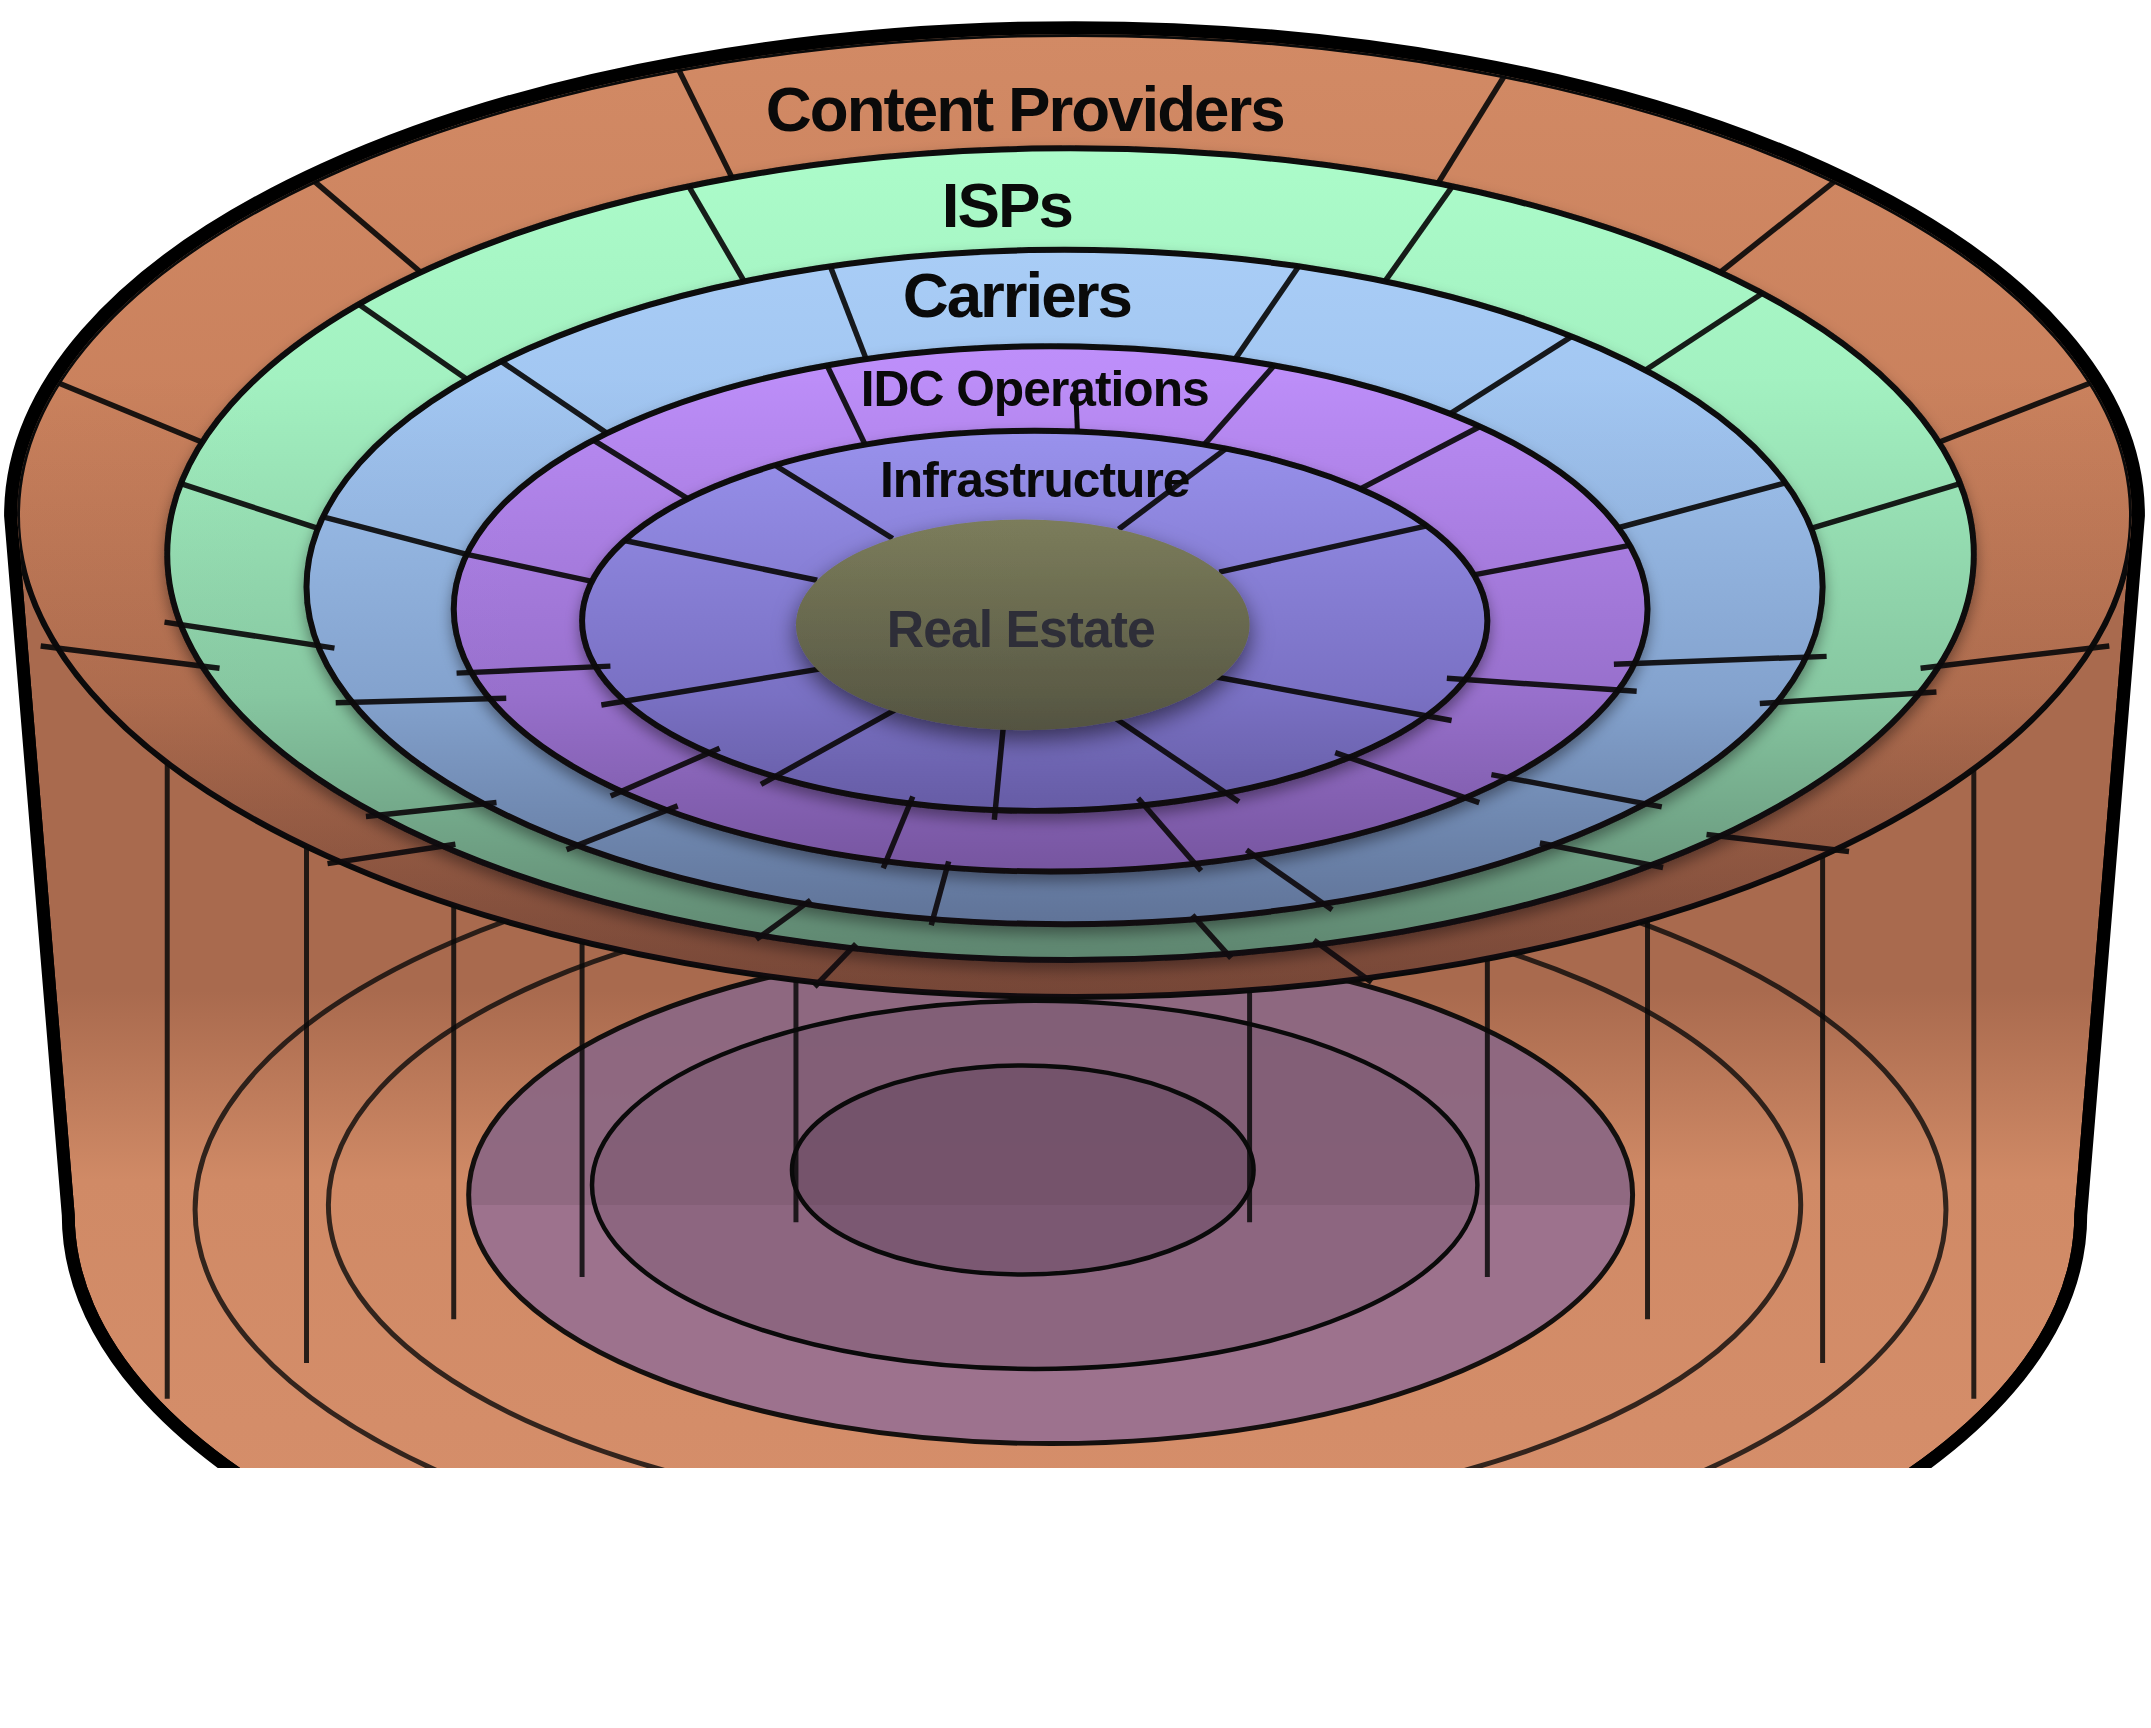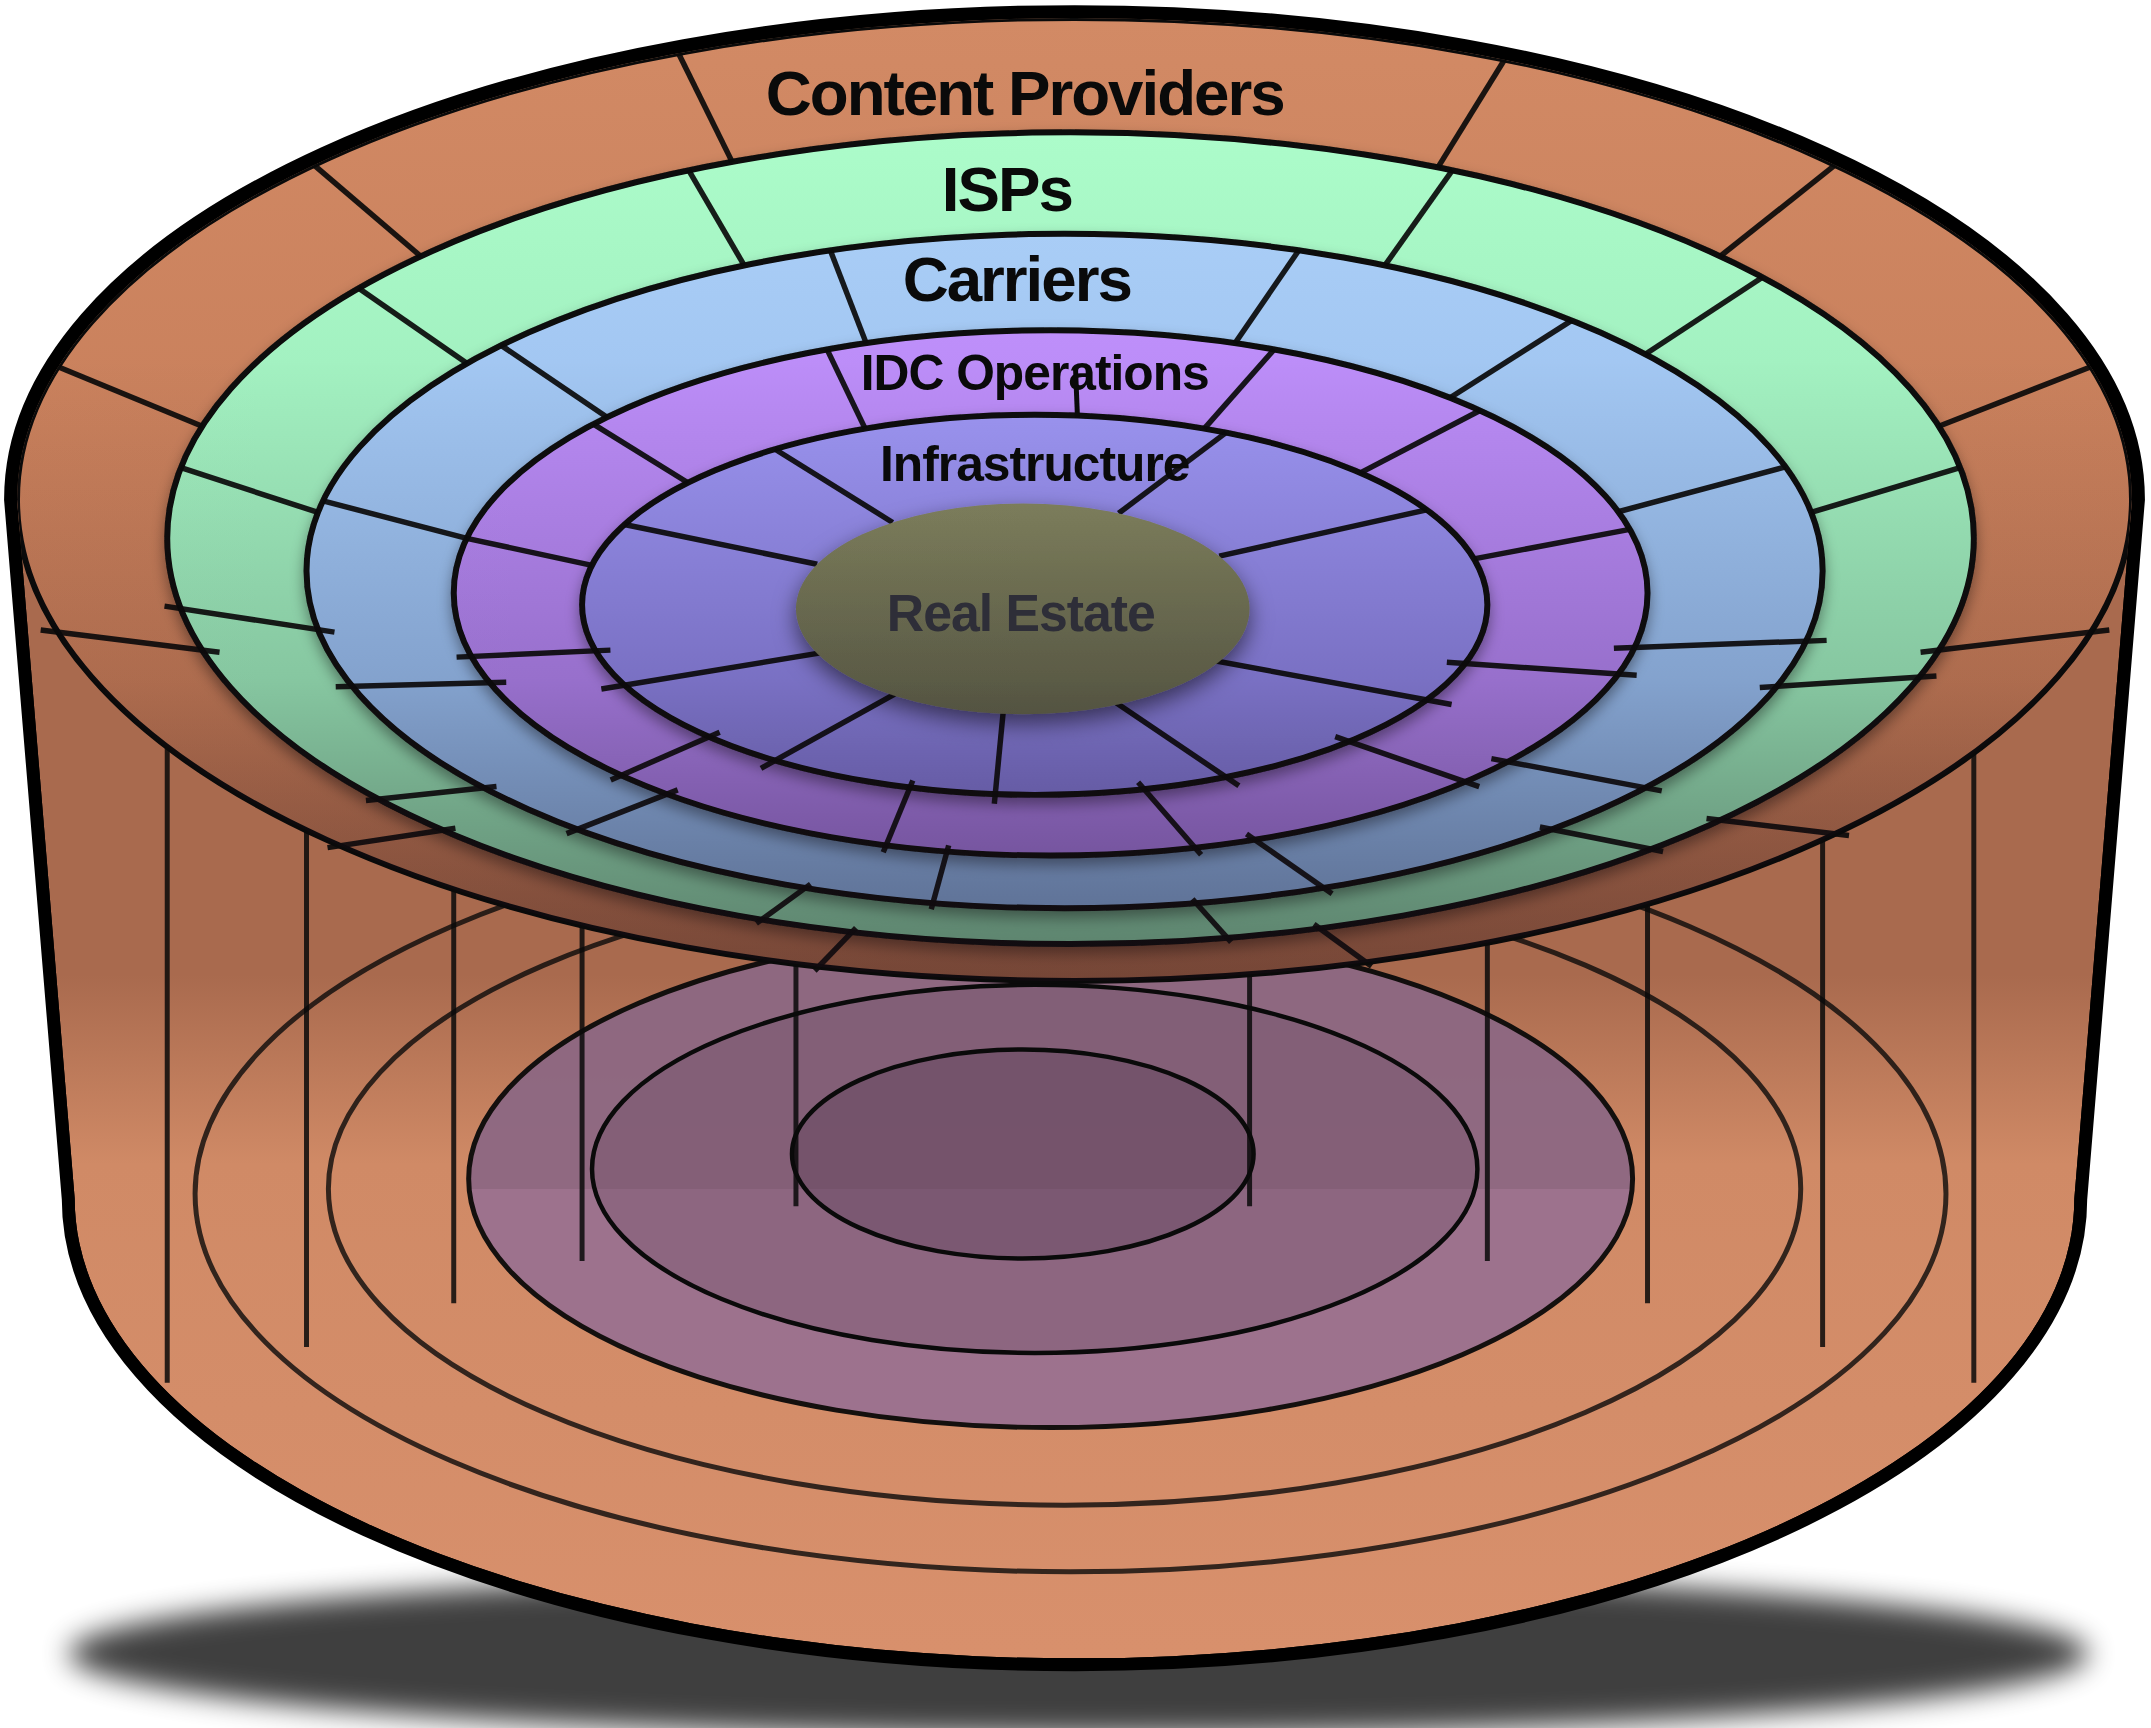--- a/index.html
+++ b/index.html
@@ -1,16 +1,16 @@
 <!DOCTYPE html>
 <html style="--background: #ffffff; --outline: #000000; --line: #0a0a0a; --content-providers: #d28a65; --content-providers-dark: #bd7350; --isps: #acfcca; --isps-dark: #8cd6ab; --carriers: #a9cdf6; --carriers-dark: #88aee2; --idc-operations: #be8ffa; --idc-operations-dark: #a076dd; --infrastructure: #9c95f2; --infrastructure-dark: #7f76d4; --real-estate: #82845f; --real-estate-dark: #5f614a; --wall: #d8906c; --wall-dark: #a96a4e; --bottom-disc: #9b7190; --bottom-disc-dark: #8d6883; --label-text: #0a0a0a; --real-estate-text: #2e2e38;"><head>
 <meta charset="utf-8">
 <style>
   html,body{margin:0;padding:0;background:var(--background,#fff);}
-  .stage{width:2151px;height:1728px;position:relative;overflow:hidden;margin:0 auto;
+  .stage{width:2151px;height:1452px;position:relative;overflow:hidden;margin:16px auto;
          font-family:"Liberation Sans",sans-serif;text-decoration:underline;}
   svg{display:block}
   .lbl{font-family:"Liberation Sans",sans-serif;font-weight:700;fill:var(--label-text,#0a0a0a);
        letter-spacing:-2px;}
   .lbl.big{font-size:64px;}
   .lbl.mid{font-size:50px;letter-spacing:-1px;}
   .lbl.re{font-size:52px;fill:var(--real-estate-text,#2e2e38);letter-spacing:-1px;}
 </style>
 </head>
 <body>

